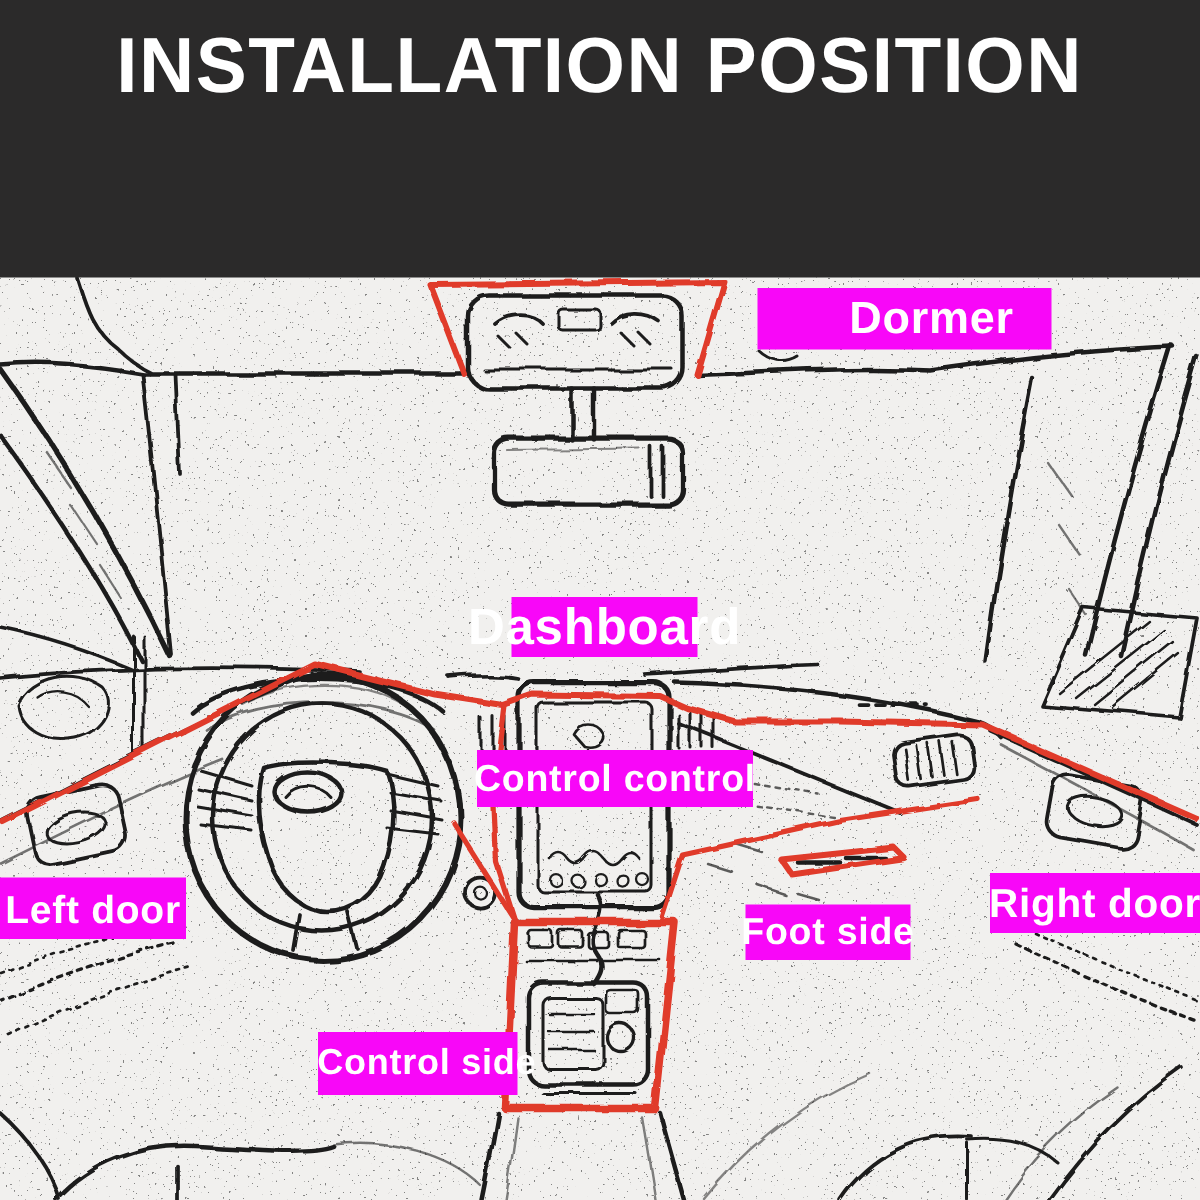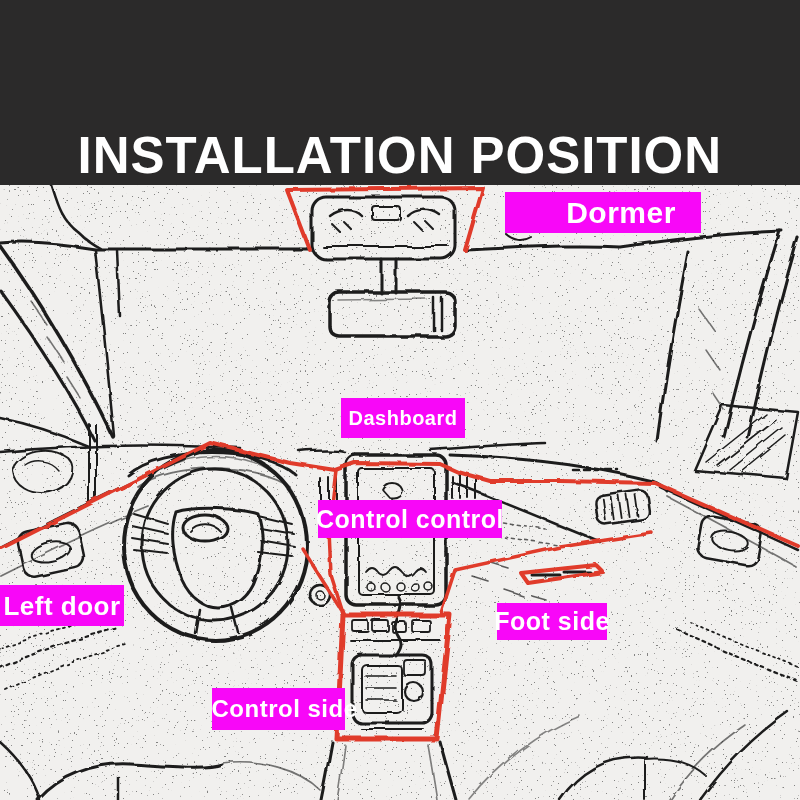--- a/index.html
+++ b/index.html
@@ -15,21 +15,21 @@
   #labels{position:absolute;left:0;top:0;width:800px;height:800px;z-index:3;}
   .pos-label{
     position:absolute;display:flex;align-items:center;justify-content:center;
     background:var(--label-bg,#f807f8);color:var(--label-fg,#ffffff);
     font-weight:bold;line-height:1;white-space:nowrap;letter-spacing:.5px;
   }
   
   #header-bar{
     position:absolute;left:0;top:0;width:800px;height:185px;z-index:4;
     background:var(--header-bg,#2b2a2a);
-    display:flex;align-items:flex-end;justify-content:center;
+    display:flex;align-items:flex-start;justify-content:center;
   }
   #page-title{
     margin:14px 0 0 0;color:var(--header-fg,#ffffff);
     font-size:52px;font-weight:bold;letter-spacing:1px;
     transform:scaleX(.98);
   }
 </style>
 </head>
 <body>
 
@@ -194,23 +194,24 @@
         <polyline points="336,470 329,530 331,575 343,613" stroke="#e03a2c" stroke-width="3.5" fill="none"></polyline>
         <polyline points="302,548 343,613" stroke="#e03a2c" stroke-width="3.5" fill="none"></polyline>
         <polygon points="343,615 450,615 437,739 337,739" stroke="#e03a2c" stroke-width="5" fill="none"></polygon>
         <polyline points="441,613 455,570 560,547 652,533" stroke="#e03a2c" stroke-width="3.5" fill="none"></polyline>
         <polygon points="521,573 596,565 603,572 528,583" stroke="#e03a2c" stroke-width="4" fill="none"></polygon>
       </g>
   </svg>
 
   <div id="labels">
       <div class="pos-label" style="left: 505px; top: 192px; width: 160px; height: 41px; font-size: 30px; padding-left: 36px;">Dormer</div>
-      <div class="pos-label" style="left: 341px; top: 398px; width: 124px; height: 40px; font-size: 20px;">Dashboard</div>
+      <div class="pos-label" style="left: 341px; top: 398px; width: 124px; height: 40px; font-size: 34px;">Dashboard</div>
       <div class="pos-label" style="left: 318px; top: 500px; width: 184px; height: 38px; font-size: 25px;">Control control</div>
       <div class="pos-label" style="left: 0px; top: 585px; width: 124px; height: 41px; font-size: 26px;">Left door</div>
+      <div class="pos-label" style="left: 660px; top: 582px; width: 140px; height: 40px; font-size: 27px;">Right door</div>
       <div class="pos-label" style="left: 497px; top: 603px; width: 110px; height: 37px; font-size: 25px;">Foot side</div>
       <div class="pos-label" style="left: 212px; top: 688px; width: 121px; height: 42px; font-size: 24px; padding-left: 12px;">Control side</div>
     </div>
 
   <div id="header-bar">
     <h1 id="page-title">INSTALLATION POSITION</h1>
   </div>
 </div>
 
 </body></html>

